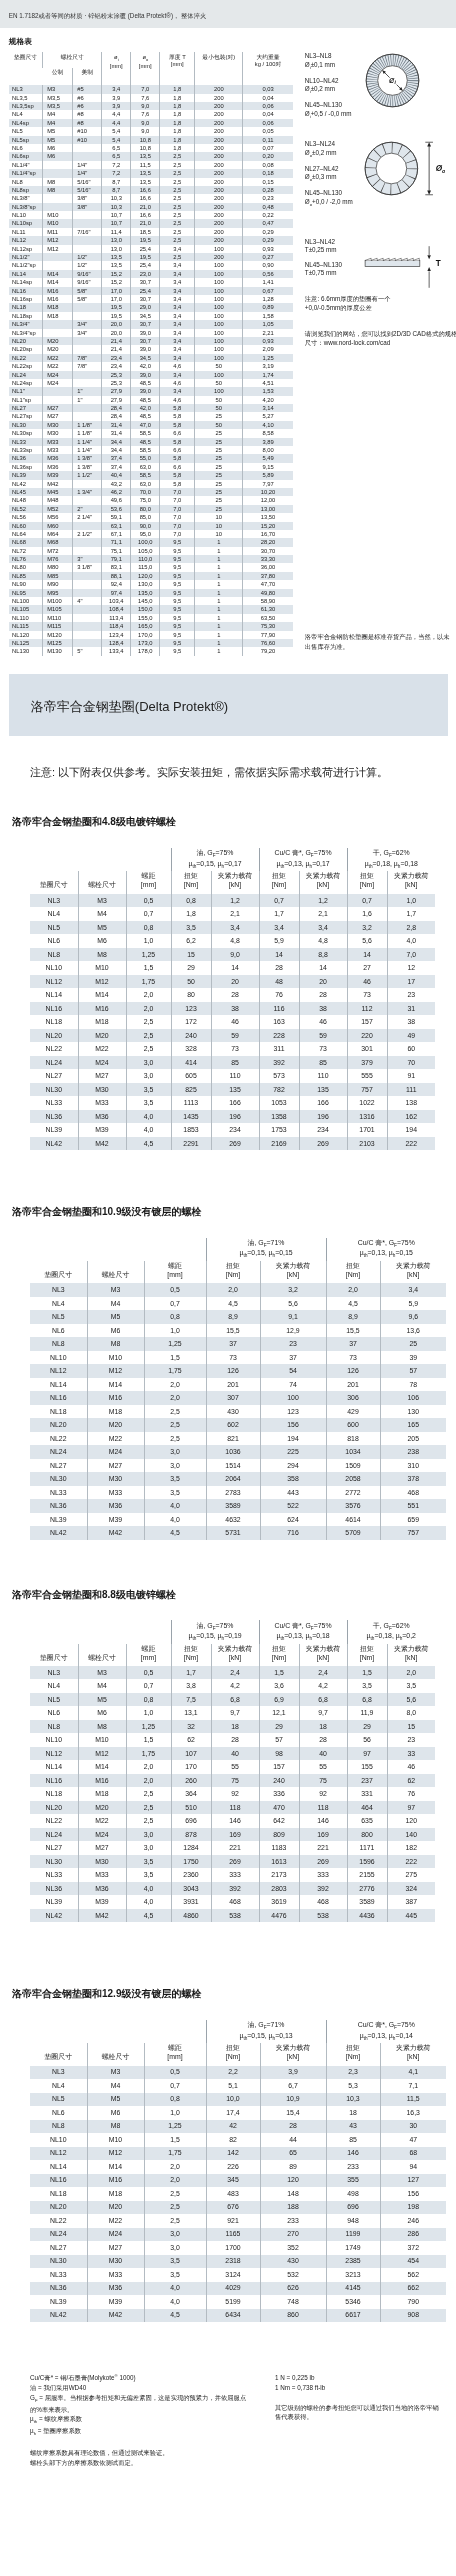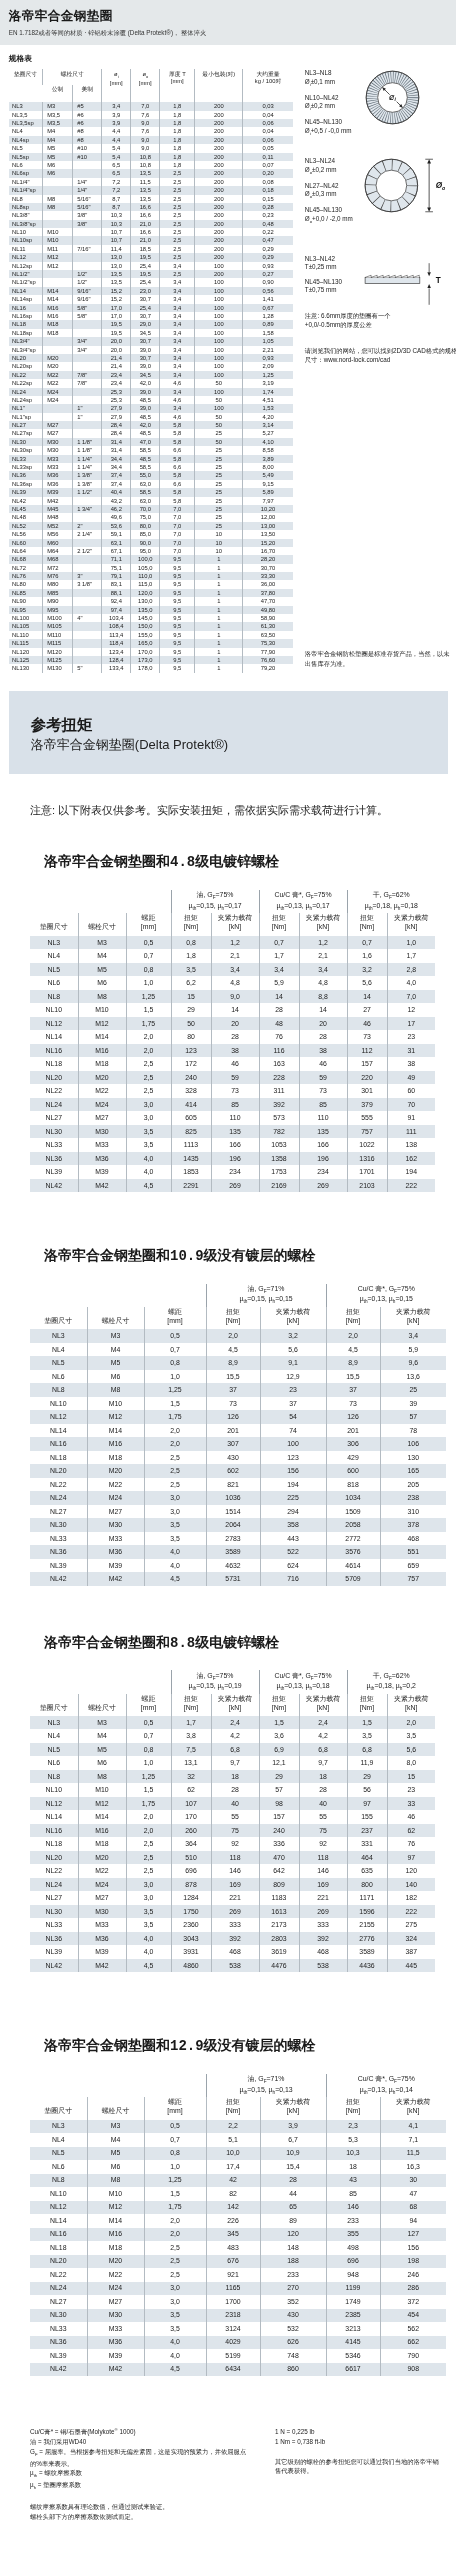--- a/index.html
+++ b/index.html
@@ -33,42 +33,41 @@
   .tol-item{margin-bottom:6px;line-height:1.35;}
   .r1{margin-bottom:14.3px;} .r2{margin-bottom:24px;} .r3{margin-bottom:2.2px;}
   .tol-note{line-height:1.5;margin-top:2.2px;}
   .cad-note{line-height:1.5;margin-top:16.5px;width:153px;}
   .stock-note{margin-top:auto;margin-bottom:3.3px;line-height:1.6;width:149px;font-size:6.3px;}
   
   .torque-box{background:#d9e1e9;margin:18.7px 8.8px 0 8.8px;padding:24px 11px 20px 22px;}
   .torque-box h2{margin:0;font-size:15.4px;font-weight:bold;color:#1a1a1a;}
   .torque-box .sub2{margin-top:0;font-size:13px;color:#222;}
   .torque-note{margin:29px 0 0 30px;font-size:11px;color:#222;}
-  .tt-title{font-size:14px;font-weight:bold;color:#1a1a1a;margin:0 0 0 44px;font-family:Liberation Mono, monospace;}
+  .tt-title{font-size:10px;font-weight:bold;color:#1a1a1a;margin:0 0 0 12px;}
   .mt1{margin-top:35px;} .mt2{margin-top:55px;} .mt3{margin-top:48px;} .mt4{margin-top:65px;}
   .torque{margin:18.7px 0 0 30px;font-size:6.9px;table-layout:fixed;}
   .torque th{font-weight:normal;line-height:1.3;vertical-align:bottom;padding:1.1px 1.1px 3.3px 1.1px;}
   .torque .cond{vertical-align:bottom;padding-bottom:1.1px;}
   .torque th.gb{border-left:0.6px solid #9aa3ab;}
   .torque thead tr.colh th + th{border-left:0.6px solid #b3bbc2;}
   .torque tbody td{height:13.5px;padding:0 1.7px;text-align:center;line-height:1.1;}
   .torque tbody td + td{border-left:0.6px solid #b3bbc2;}
   .torque tbody tr:nth-of-type(odd){background:#dee5eb;}
   
   .foot{display:flex;margin:51px 0 0 30px;font-size:6.3px;line-height:1.55;}
   .foot-left{width:220px;flex:none;}
   .foot-right{margin-left:25px;width:165px;}
   .foot p{margin:0;}
   .foot .gap{margin-top:10px;}
 </style>
 </head>
 <body>
 
 <header class="band">
-  <h1>洛帝牢合金钢垫圈</h1>
   <div class="sub">EN 1.7182或者等同的材质 · 锌铝粉末涂覆 (Delta Protekt®)， 整体淬火</div>
 </header>
 
 <div class="spec-heading">规格表</div>
 
 <div class="spec-wrap">
   <table class="spec">
     <colgroup>
       <col style="width:34px">
         <col style="width:30px">
@@ -930,21 +929,20 @@
 
     <div class="cad-note">
       <span>请浏览我们的网站，您可以找到2D/3D CAD格式的规格尺寸：</span><span>www.nord-lock.com/cad</span>
     </div>
 
     <div class="stock-note">洛帝牢合金钢防松垫圈是标准存货产品，当然，以未出售库存为准。</div>
   </div>
 </div>
 
 <section class="torque-box">
-  <h2>参考扭矩</h2>
   <div class="sub2">洛帝牢合金钢垫圈(Delta Protekt®)</div>
 </section>
 
 <p class="torque-note">注意: 以下附表仅供参考。实际安装扭矩，需依据实际需求载荷进行计算。</p>
 
 <h3 class="tt-title mt1">洛帝牢合金钢垫圈和4.8级电镀锌螺栓</h3>
 <table class="torque">
   <colgroup>
     <col style="width:48px">
       <col style="width:48px">

